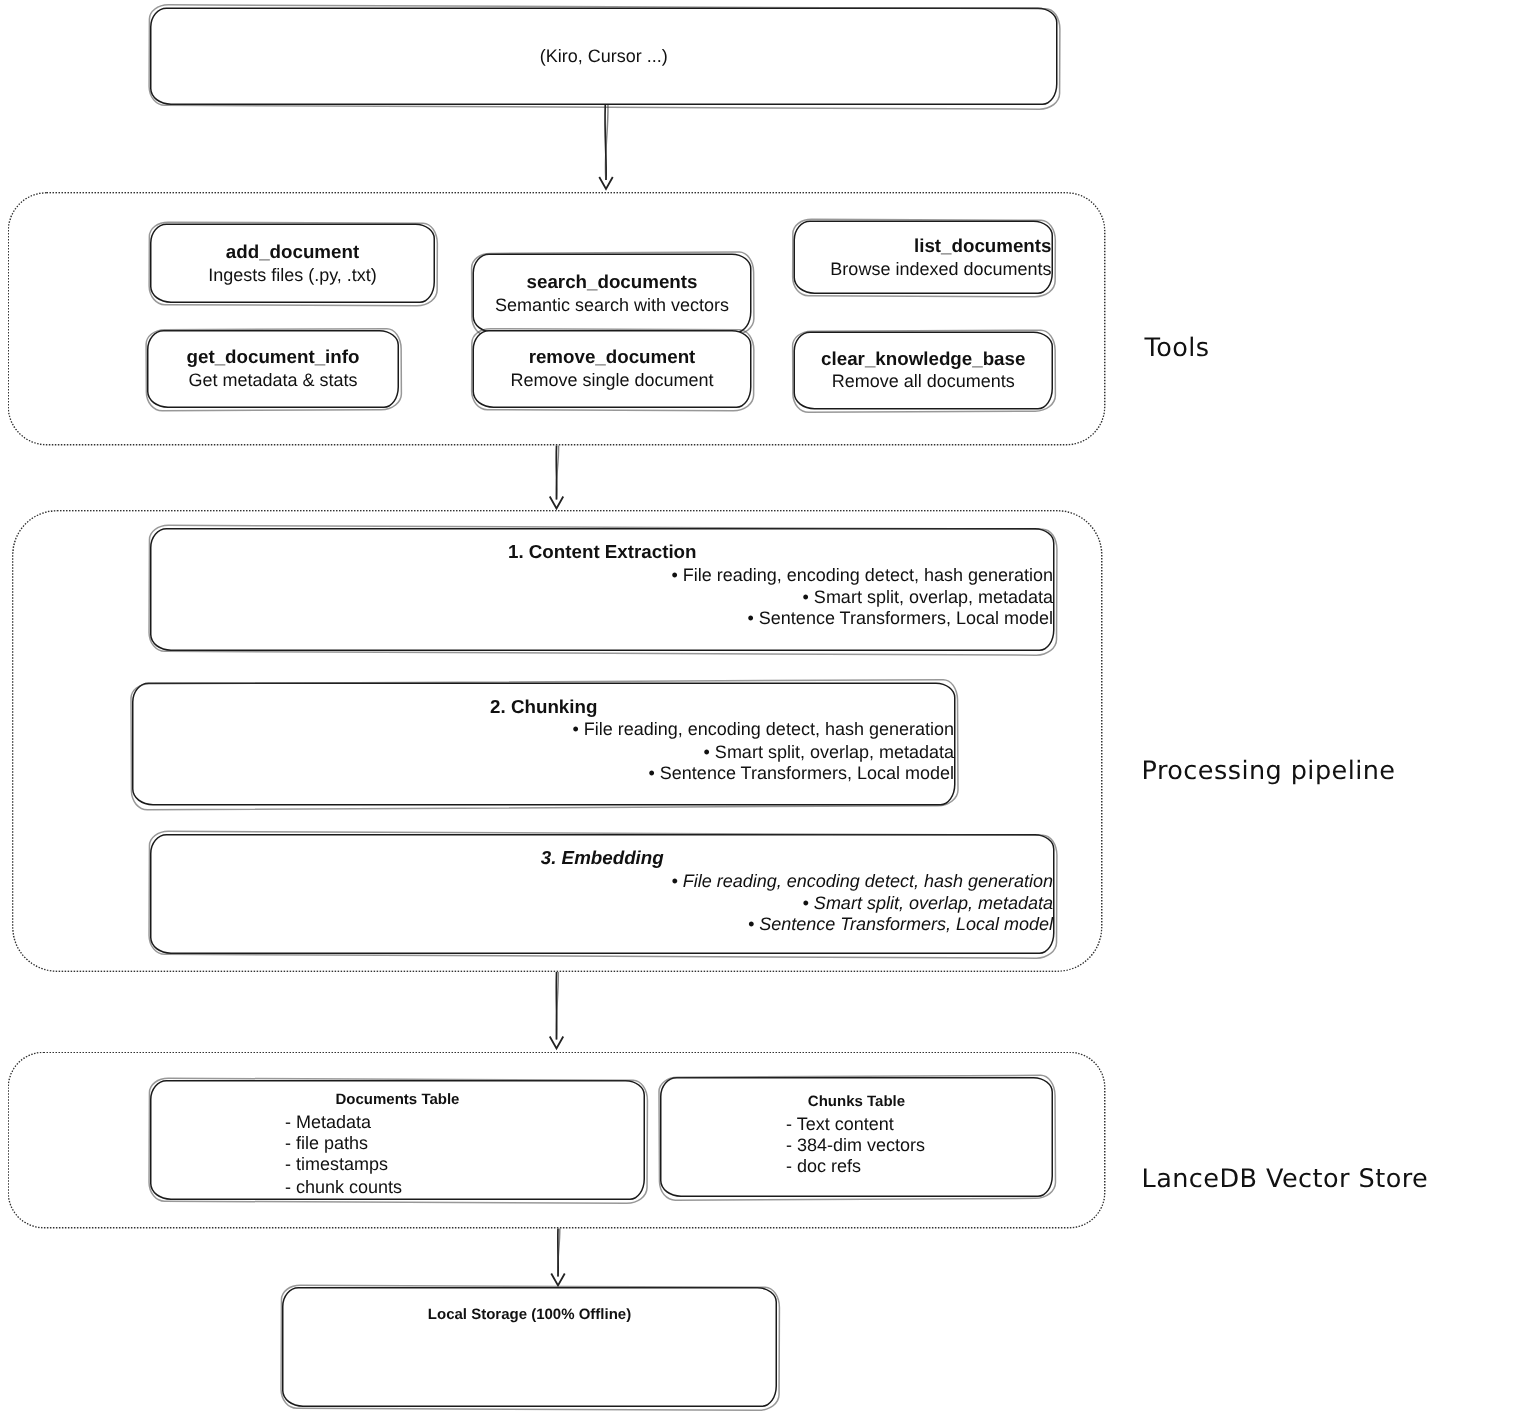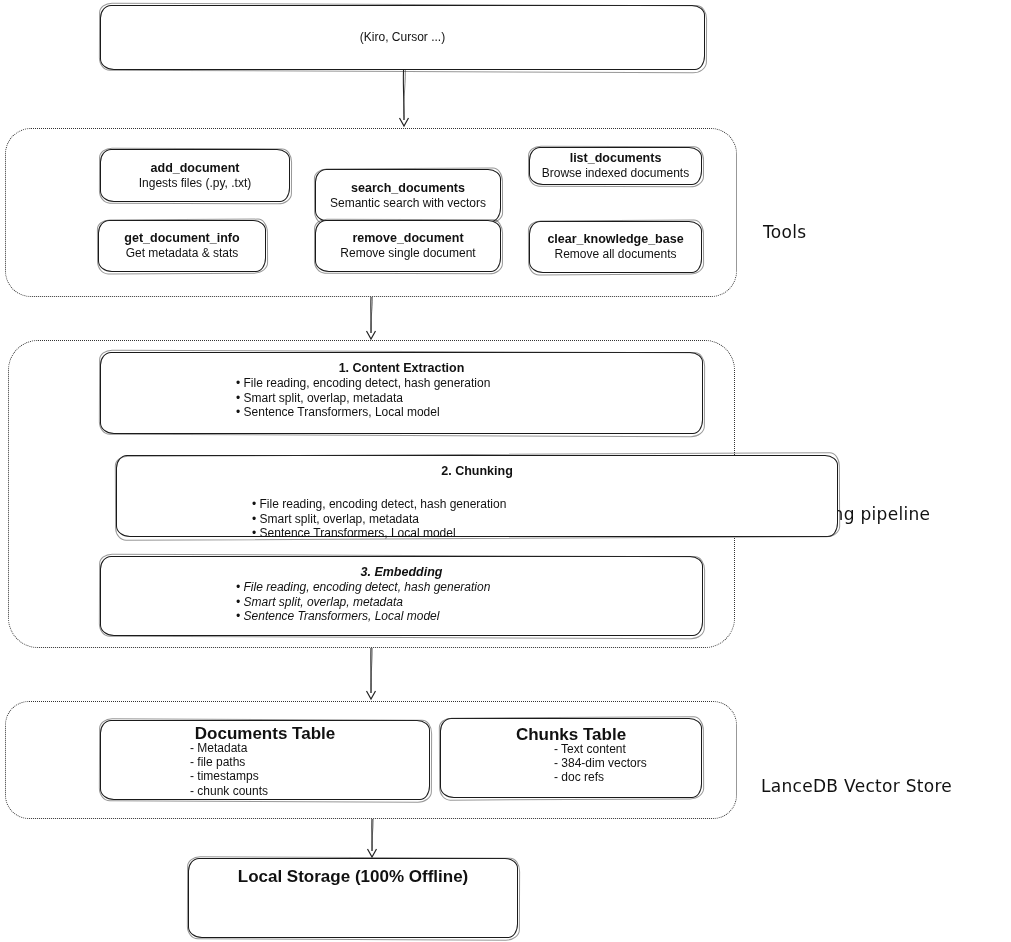--- a/index.html
+++ b/index.html
@@ -33,23 +33,23 @@
   
   .group{
     position:absolute;
     border:1.6px dotted #333;
     box-sizing:border-box;
     background:transparent;
   }
   .node-title{font-weight:bold;font-size:12.5px;line-height:15px;}
   .node-sub{font-size:12px;line-height:15px;}
   .stage-box{justify-content:flex-start;padding-top:8px;}
-  .stage-bullets{font-size:12px;line-height:14.6px;text-align:left;padding-left:120px;margin-left:15px;}
+  .stage-bullets{font-size:12px;line-height:14.6px;text-align:right;padding-left:80px;}
   .table-box{justify-content:flex-start;padding-top:5px;}
-  .table-title{font-weight:bold;font-size:17px;line-height:15px;text-align:center;}
+  .table-title{font-weight:bold;font-size:10px;line-height:15px;text-align:center;}
   .table-items{font-size:12px;line-height:14.2px;text-align:left;}
   .side-label{
     position:absolute;
     font-family:"DejaVu Sans",sans-serif;
     font-size:17px;letter-spacing:.3px;color:#111;
     white-space:nowrap;
     margin-top:16px;
   }
   .arrow{position:absolute;overflow:visible;}
   .arrow path{stroke:#222;fill:none;}
@@ -73,21 +73,21 @@
   <div class="side-label" style="left:763px;top:206px;">Tools</div>
 
   <div class="sketch" style="left:100px;top:149px;width:190px;height:53px;">
     <div class="node-title">add_document</div>
     <div class="node-sub">Ingests files (.py, .txt)</div>
   </div>
   <div class="sketch alt" style="left:315px;top:149px;width:186px;height:53px;margin-top:20px;">
     <div class="node-title">search_documents</div>
     <div class="node-sub">Semantic search with vectors</div>
   </div>
-  <div class="sketch" style="left:529px;top:147px;width:173px;height:38px;">
+  <div class="sketch" style="left:529px;top:147px;width:173px;height:49px;text-align:right;">
     <div class="node-title">list_documents</div>
     <div class="node-sub">Browse indexed documents</div>
   </div>
   <div class="sketch alt" style="left:98px;top:220px;width:168px;height:52px;">
     <div class="node-title">get_document_info</div>
     <div class="node-sub">Get metadata &amp; stats</div>
   </div>
   <div class="sketch" style="left:315px;top:220px;width:186px;height:52px;">
     <div class="node-title">remove_document</div>
     <div class="node-sub">Remove single document</div>
@@ -107,21 +107,21 @@
   <div class="side-label" style="left:761px;top:488px;">Processing pipeline</div>
 
   <div class="sketch stage-box" style="left:100px;top:352px;width:603px;height:82px;">
     <div class="node-title">1. Content Extraction</div>
     <div class="stage-bullets">
       <div>• File reading, encoding detect, hash generation</div>
       <div>• Smart split, overlap, metadata</div>
       <div>• Sentence Transformers, Local model</div>
     </div>
   </div>
-  <div class="sketch alt stage-box" style="left:116px;top:455px;width:722px;height:82px;gap:18px;">
+  <div class="sketch alt stage-box" style="left:88px;top:455px;width:549px;height:82px;">
     <div class="node-title">2. Chunking</div>
     <div class="stage-bullets">
       <div>• File reading, encoding detect, hash generation</div>
       <div>• Smart split, overlap, metadata</div>
       <div>• Sentence Transformers, Local model</div>
     </div>
   </div>
   <div class="sketch stage-box" style="left:100px;top:556px;width:603px;height:80px;font-style:italic;">
     <div class="node-title">3. Embedding</div>
     <div class="stage-bullets">
@@ -144,21 +144,21 @@
     <div class="table-title">Documents Table</div>
     <div class="table-items" style="padding-left:89px;">
       <div>- Metadata</div>
       <div>- file paths</div>
       <div>- timestamps</div>
       <div>- chunk counts</div>
     </div>
   </div>
   <div class="sketch alt table-box" style="left:440px;top:718px;width:262px;height:80px;padding-top:8px;">
     <div class="table-title">Chunks Table</div>
-    <div class="table-items" style="padding-left:113px;">
+    <div class="table-items" style="padding-left:83px;">
       <div>- Text content</div>
       <div>- 384-dim vectors</div>
       <div>- doc refs</div>
     </div>
   </div>
 
   <svg class="arrow" width="16" height="40" style="left:364px;top:819px;" viewBox="0 0 16 40">
     <path d="M8,0 C7.6,12 8.4,24 8,32" stroke-width="1.1"></path>
     <path d="M9.2,0 C9.3,11 7.2,22 8,32" stroke-width="1" opacity="0.55"></path>
     <path d="M3.5,30 L8,38 L12.5,30" stroke-width="1.2"></path>

